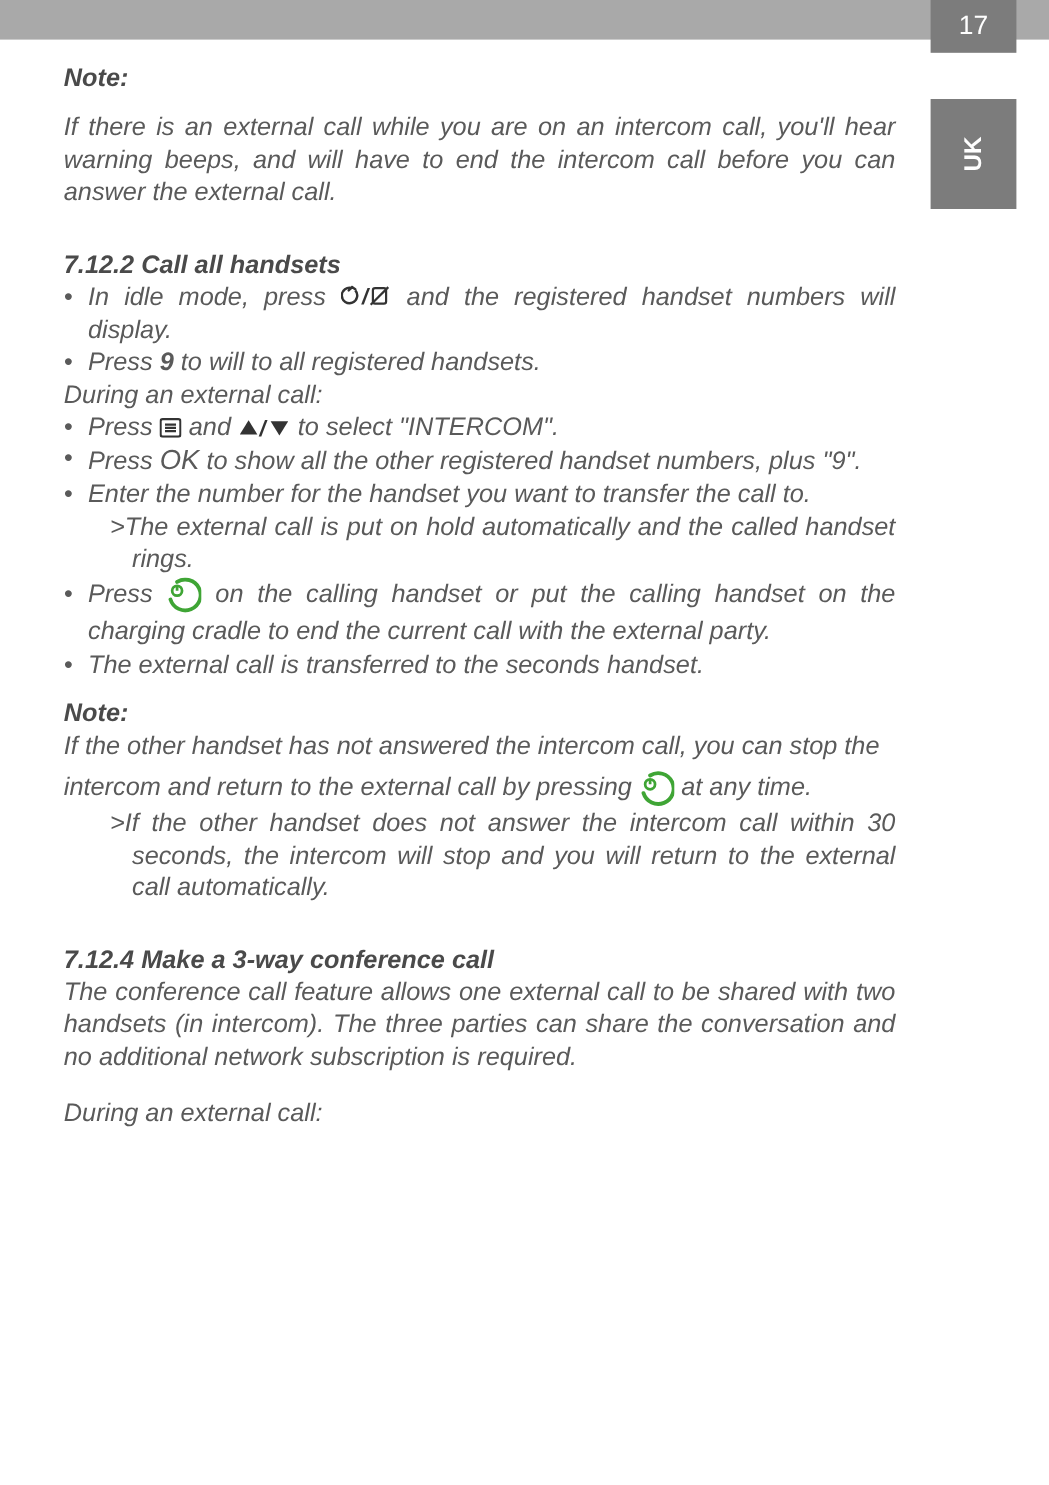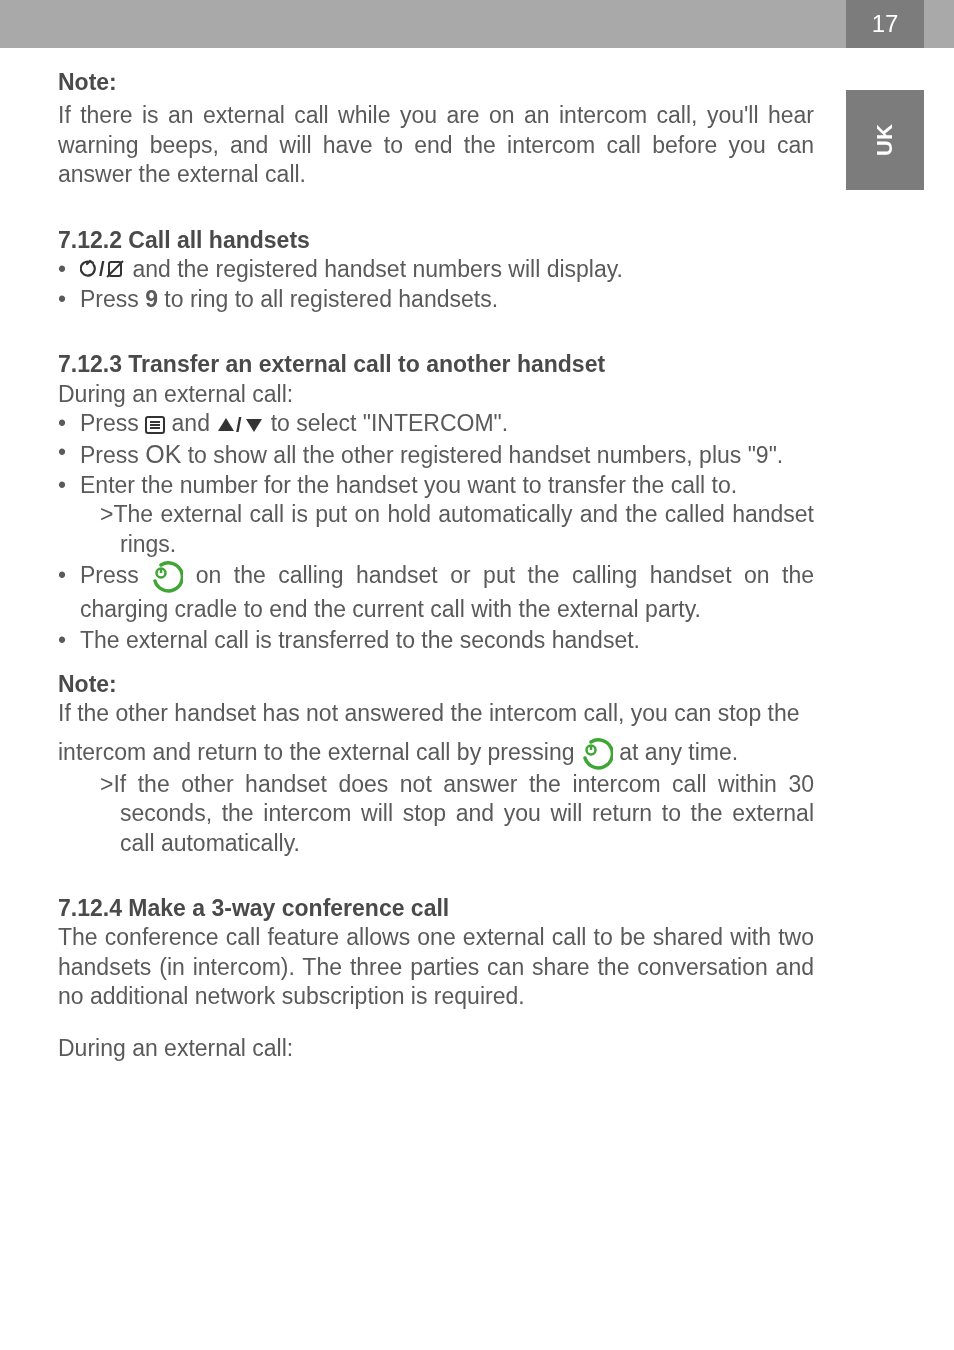--- a/index.html
+++ b/index.html
@@ -6,21 +6,21 @@
   body {
     width: 954px;
     height: 1350px;
     background: #fff;
     font-family: Arial, Helvetica, sans-serif;
     color: #5a5a5a;
     position: relative;
   }
   .header-bar {
     width: 100%;
-    height: 48px;
+    height: 36px;
     background: #a9a9a9;
     position: relative;
   }
   .page-num-box {
     position: absolute;
     right: 30px;
     top: 0;
     width: 78px;
     height: 48px;
     background: #7c7c7c;
@@ -44,25 +44,26 @@
   }
   .side-tab span {
     transform: rotate(-90deg);
     font-size: 22px;
     font-weight: bold;
   }
   .content {
     padding: 20px 140px 0 58px;
     font-size: 23px;
     line-height: 1.28;
+    font-style: italic;
   }
   .bold { font-weight: bold; color: #4a4a4a; }
   .section-head { font-weight: bold; color: #4a4a4a; margin-top: 36px; }
   p { text-align: justify; }
-  .para { margin-top: 4px; }
+  .para { margin-top: 16px; }
   ul.bullets { list-style: none; margin: 0; padding: 0; }
   ul.bullets > li { padding-left: 22px; position: relative; text-align: justify; }
   ul.bullets > li::before {
     content: "•";
     position: absolute;
     left: 0;
     top: 0;
   }
   .sub-indent { padding-left: 62px; text-indent: -20px; text-align: justify; }
   .icon-svg { display: inline-block; vertical-align: -3px; }
@@ -85,39 +86,39 @@
 </div>
 
 <div class="content">
 
   <div class="bold">Note:</div>
   <p class="para">If there is an external call while you are on an intercom call, you'll hear warning beeps, and will have to end the intercom call before you can answer the external call.</p>
 
   <div class="section-head">7.12.2  Call all handsets</div>
   <ul class="bullets">
     <li>
+      <span>In idle mode, press </span>
       <svg class="icon-svg" width="46" height="22" viewBox="0 0 46 22">
         <g fill="none" stroke="#333" stroke-width="2.2">
           <path d="M10 4 a7 7 0 1 0 3 2"></path>
           <path d="M10 3 l-3 3 M10 3 l3 2" stroke-linecap="round"></path>
         </g>
         <text x="19" y="18" font-size="20" fill="#333" font-weight="bold">/</text>
         <g fill="none" stroke="#333" stroke-width="2">
           <rect x="29" y="4" width="12" height="14" rx="2"></rect>
           <line x1="27" y1="19" x2="43" y2="3"></line>
         </g>
       </svg>
       <span> and the registered handset numbers will display.</span>
     </li>
     <li>
-      <span>Press </span><span class="key9">9</span><span> to ring to all registered handsets.</span>
+      <span>Press </span><span class="key9">9</span><span> to will to all registered handsets.</span>
     </li>
   </ul>
 
-  <div class="section-head">7.12.3  Transfer an external call to another handset</div>
   <p>During an external call:</p>
   <ul class="bullets">
     <li>
       <span>Press </span>
       <svg class="icon-svg" width="20" height="18" viewBox="0 0 20 18">
         <rect x="1" y="1" width="18" height="16" rx="2" fill="none" stroke="#333" stroke-width="2"></rect>
         <line x1="5" y1="6" x2="15" y2="6" stroke="#333" stroke-width="2"></line>
         <line x1="5" y1="9" x2="15" y2="9" stroke="#333" stroke-width="2"></line>
         <line x1="5" y1="12" x2="15" y2="12" stroke="#333" stroke-width="2"></line>
       </svg>

